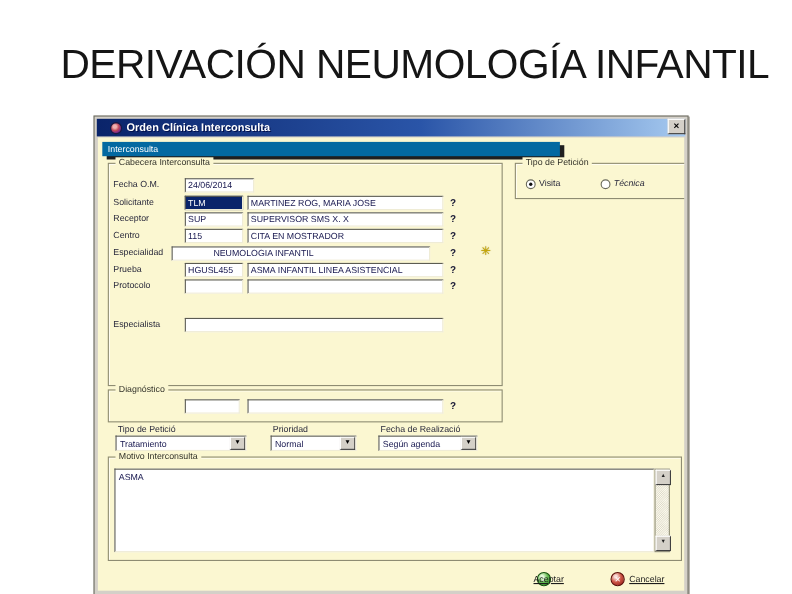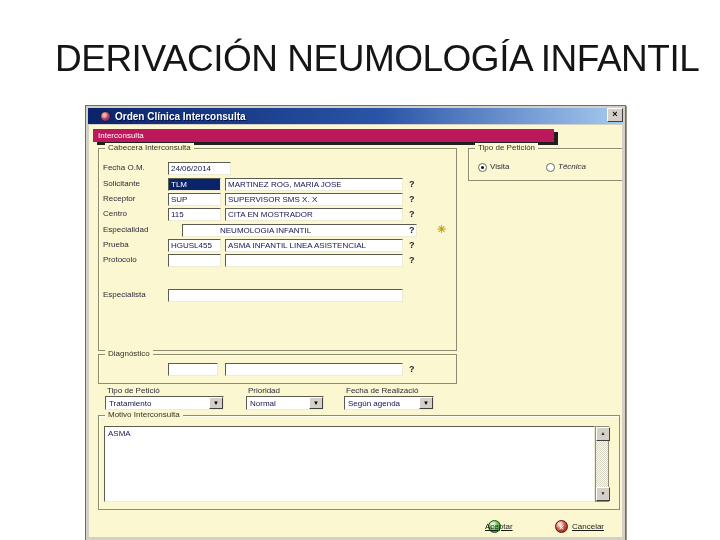--- a/index.html
+++ b/index.html
@@ -16,22 +16,22 @@
   .app-icon{width:11px;height:11px;border-radius:50%;flex:0 0 auto;
             background:radial-gradient(circle at 38% 35%,#f0b0b0 0 18%,#c04858 45%,#7a2a8a 70%,#343488 100%);
             border:1px solid #1a1a40;box-sizing:border-box;}
   .win-title{color:#fff;font-weight:bold;font-size:10px;margin-left:4px;white-space:nowrap;
              text-shadow:1px 1px 0 #00104a;}
   .close-btn{position:absolute;right:2px;top:2px;width:14px;height:12px;background:#d4d0c8;
              border:1px solid;border-color:#ffffff #404040 #404040 #ffffff;
              font-size:9px;font-weight:bold;line-height:10px;text-align:center;color:#000;}
   .client{position:absolute;left:3px;top:19px;right:3px;bottom:3px;background:#fbf7d1;overflow:hidden;}
   
-  .banner{position:absolute;left:4px;top:4px;width:416px;height:13px;background:#be185d;
-          box-shadow:4px 3px 0 #1f1f1f;padding-left:45px;}
+  .banner{position:absolute;left:4px;top:4px;width:416px;height:13px;background:#0369a1;
+          box-shadow:4px 3px 0 #1f1f1f;}
   .banner-item{position:absolute;left:5px;top:2px;color:#fff;font-size:8px;}
   
   .grp{position:absolute;border:1px solid #8e8c72;box-shadow:inset 1px 1px 0 #fffdf0;}
   .cap{position:absolute;top:-6px;left:6px;background:#fbf7d1;padding:0 3px;font-size:8px;
        color:#33332a;white-space:nowrap;line-height:10px;}
   .lbl{position:absolute;font-size:8px;color:#2a2a3c;white-space:nowrap;line-height:12px;}
   .fld{position:absolute;height:13px;background:#ffffff;border:1px solid;box-sizing:border-box;
        border-color:#5c5c52 #efecd6 #efecd6 #5c5c52;font-size:8px;color:#16164e;
        padding:1px 2px;white-space:nowrap;overflow:hidden;line-height:9px;}
   .fld.sel{background:#0a246a;color:#fff;}
@@ -102,21 +102,21 @@
       <span class="fld" style="left:79px;top:68px;width:53px;">SUP</span>
       <span class="fld" style="left:136px;top:68px;width:178px;">SUPERVISOR SMS X. X</span>
       <span class="help" style="left:320px;top:68px;">?</span>
 
       <span class="lbl" style="left:14px;top:83px;">Centro</span>
       <span class="fld" style="left:79px;top:83px;width:53px;">115</span>
       <span class="fld" style="left:136px;top:83px;width:178px;">CITA EN MOSTRADOR</span>
       <span class="help" style="left:320px;top:83px;">?</span>
 
       <span class="lbl" style="left:14px;top:99px;">Especialidad</span>
-      <span class="fld" style="left:93px;top:99px;width:235px;padding-left:37px;">NEUMOLOGIA INFANTIL</span>
+      <span class="fld" style="left:67px;top:99px;width:235px;padding-left:37px;">NEUMOLOGIA INFANTIL</span>
       <span class="help" style="left:320px;top:99px;">?</span>
       <span class="sparkle" style="left:348px;top:99px;">✳</span>
 
       <span class="lbl" style="left:14px;top:114px;">Prueba</span>
       <span class="fld" style="left:79px;top:114px;width:53px;">HGUSL455</span>
       <span class="fld" style="left:136px;top:114px;width:178px;">ASMA INFANTIL LINEA ASISTENCIAL</span>
       <span class="help" style="left:320px;top:114px;">?</span>
 
       <span class="lbl" style="left:14px;top:129px;">Protocolo</span>
       <span class="fld" style="left:79px;top:129px;width:53px;"></span>

